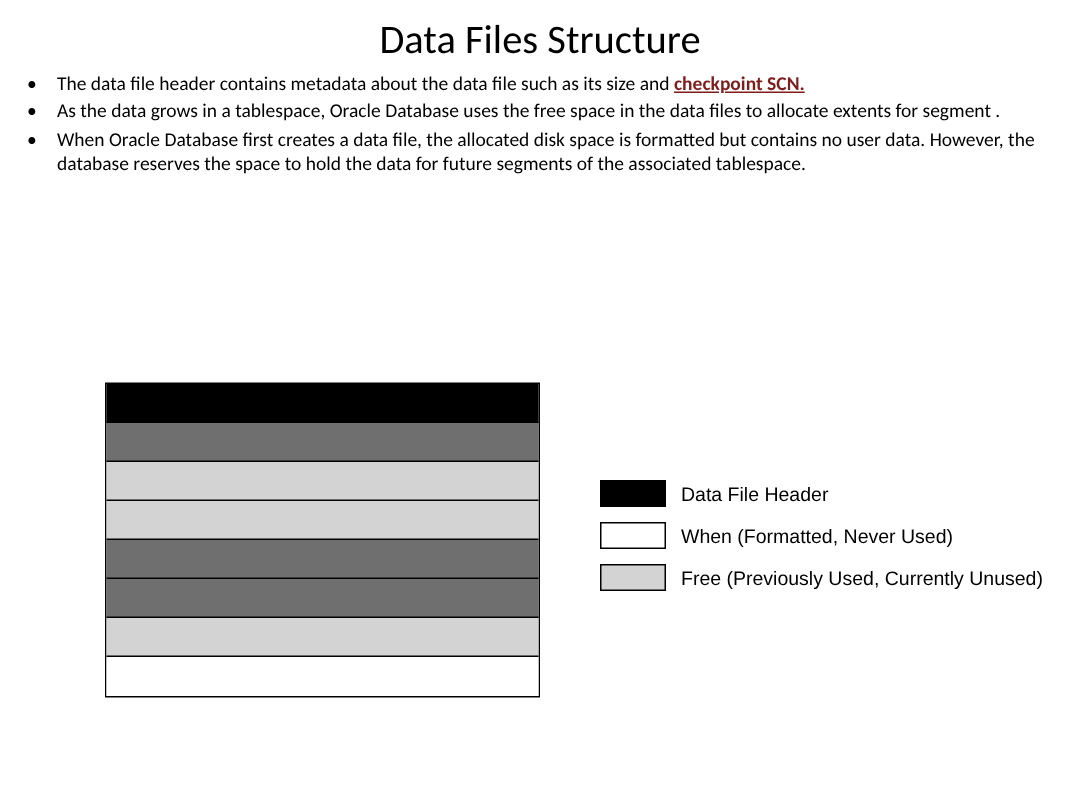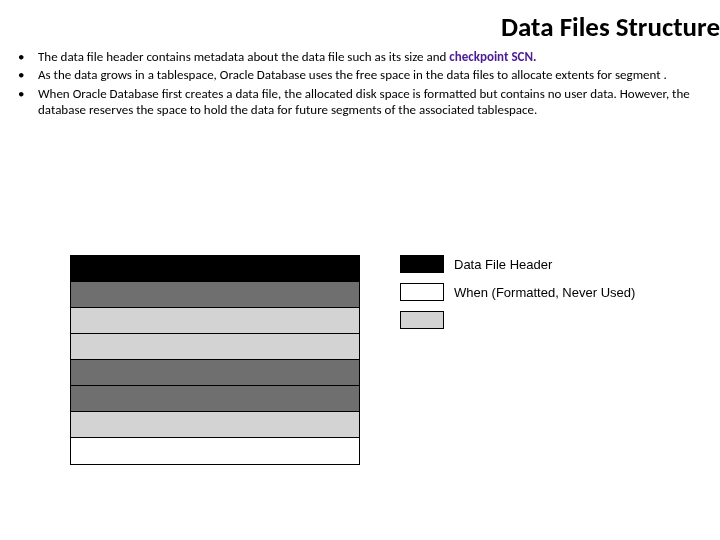--- a/index.html
+++ b/index.html
@@ -6,23 +6,23 @@
   body {
     width: 720px;
     height: 540px;
     background: #fff;
     font-family: Calibri, Arial, sans-serif;
     color: #000;
     position: relative;
     overflow: hidden;
   }
   .title {
-    text-align: right;
+    text-align: center;
     font-size: 27px;
-    font-weight: 700;
+    font-weight: 400;
     padding-top: 10px;
     padding-bottom: 6px;
   }
   .bullets {
     list-style: none;
     padding: 0 20px 0 10px;
   }
   .bullets li {
     position: relative;
     padding-left: 28px;
@@ -31,29 +31,30 @@
     margin-bottom: 2px;
   }
   .bullets li::before {
     content: "•";
     position: absolute;
     left: 8px;
     top: 0;
     font-size: 13px;
   }
   .highlight {
-    color: #4c1d95;
+    color: #7f1d1d;
+    text-decoration: underline;
     font-weight: bold;
   }
   .figure {
     position: absolute;
     left: 70px;
     top: 255px;
     display: flex;
-    align-items: flex-start;
+    align-items: center;
   }
   .stack {
     width: 290px;
     border: 1px solid #000;
   }
   .row {
     border-bottom: 1px solid #000;
     height: 26px;
   }
   .row:last-child { border-bottom: none; }
@@ -114,15 +115,16 @@
     <div class="legend-item">
       <div class="swatch c-black"></div>
       <span>Data File Header</span>
     </div>
     <div class="legend-item">
       <div class="swatch c-free2"></div>
       <span>When (Formatted, Never Used)</span>
     </div>
     <div class="legend-item">
       <div class="swatch c-free1"></div>
+      <span>Free (Previously Used, Currently Unused)</span>
     </div>
   </div>
 </div>
 
 </body></html>

